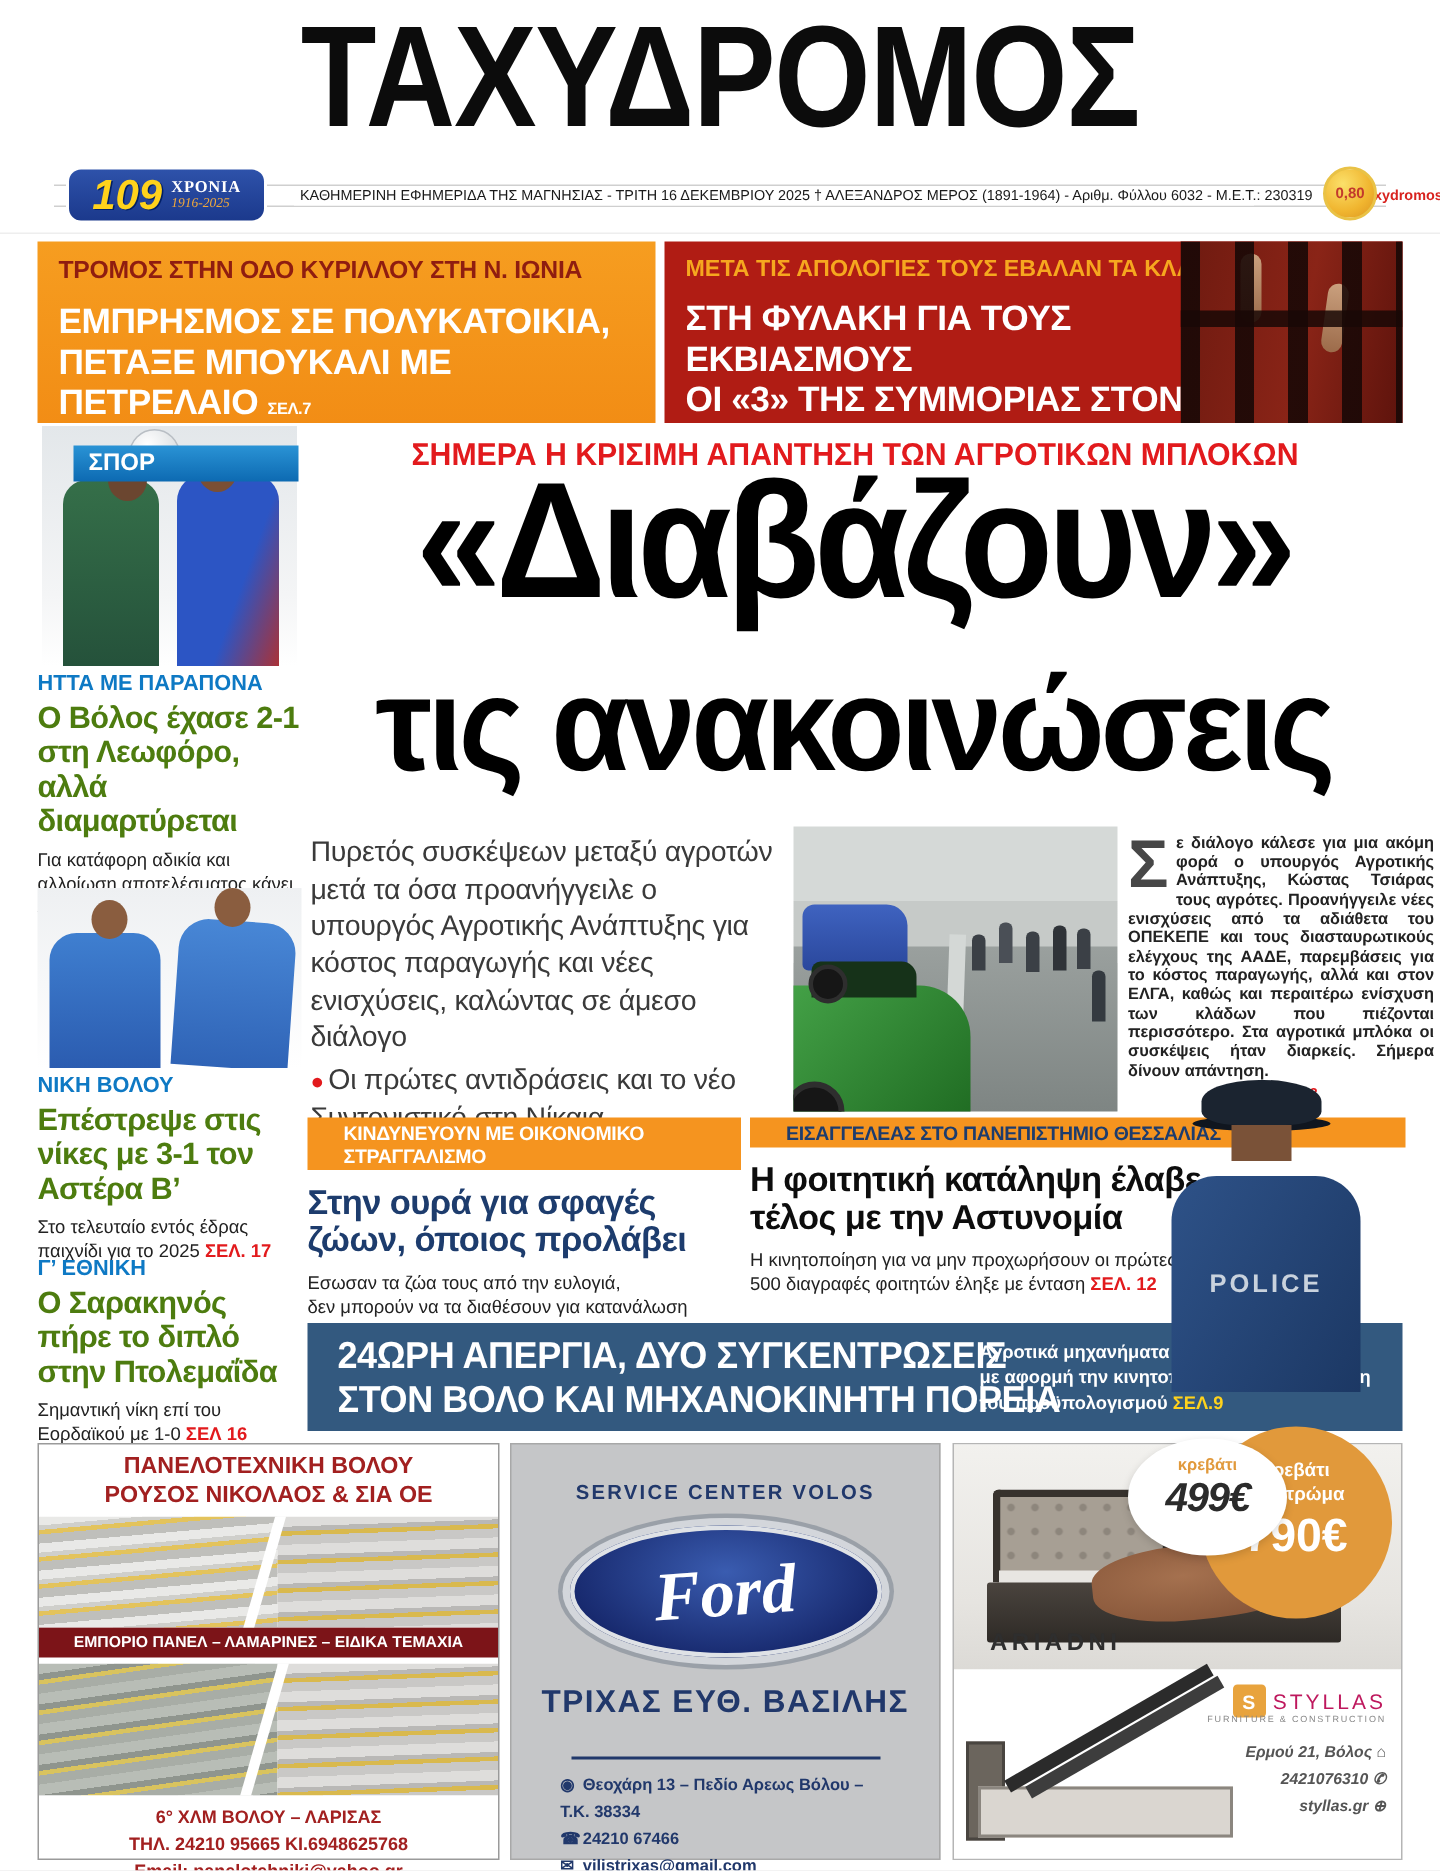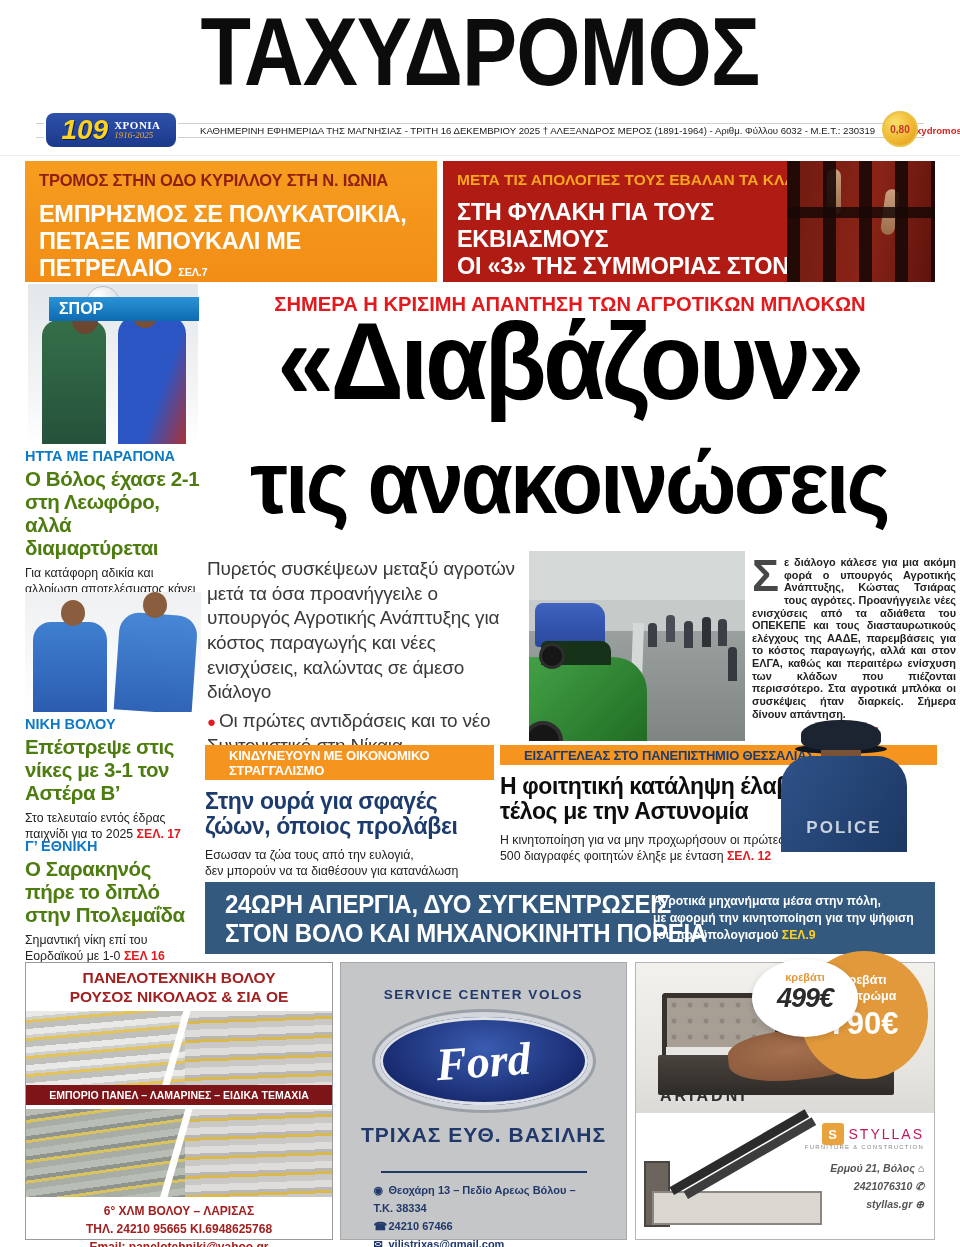--- a/index.html
+++ b/index.html
@@ -130,21 +130,21 @@
   .feat-right .feat-bar { color:#1d3c6d; }
   .feat-right .hl { color:#0d0d0d; font-size:23px; font-weight:bold; line-height:1.1; margin-top:9px;
     width:315px; letter-spacing:-.4px; }
   .feat-right .feat-bd { width:315px; }
   .police { position:absolute; left:781px; top:720px; width:126px; height:162px; z-index:5; }
   .pol-cap { position:absolute; left:20px; top:0; width:80px; height:30px; background:#1b2430;
     border-radius:48% 48% 30% 30%; }
   .pol-brim { position:absolute; left:14px; top:24px; width:92px; height:10px; background:#10161f;
     border-radius:50%; }
   .pol-head { position:absolute; left:40px; top:30px; width:40px; height:24px; background:#7a5238; }
-  .pol-torso { position:absolute; left:0; top:36px; width:126px; height:96px;
+  .pol-torso { position:absolute; left:0; top:64px; width:126px; height:144px;
     background:linear-gradient(120deg,#2e5288,#1c3864); border-radius:30px 30px 0 0; }
   .pol-text { position:absolute; left:0; top:62px; width:100%; text-align:center; color:#c9d2dd;
     font-weight:bold; font-size:17px; letter-spacing:2px; }
 
   
   .strike { position:absolute; left:205px; top:882px; width:730px; height:72px; background:#33597f; }
   .strike-head { position:absolute; left:20px; top:8px; font-size:25px; font-weight:bold; color:#fff;
     line-height:1.16; transform:scaleX(.96); transform-origin:left; letter-spacing:-.3px; }
   .strike-side { position:absolute; left:448px; top:11px; width:272px; font-size:12.2px;
     font-weight:bold; color:#fff; line-height:1.4; }

